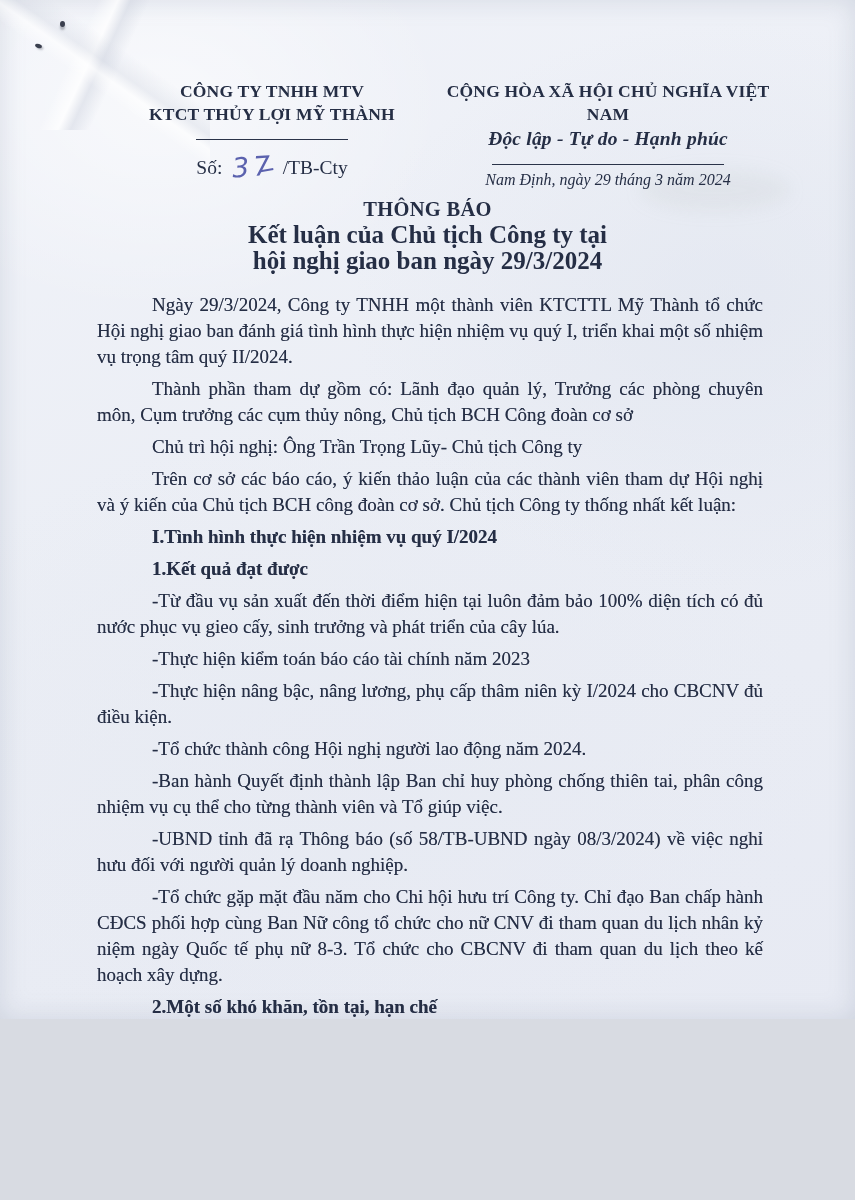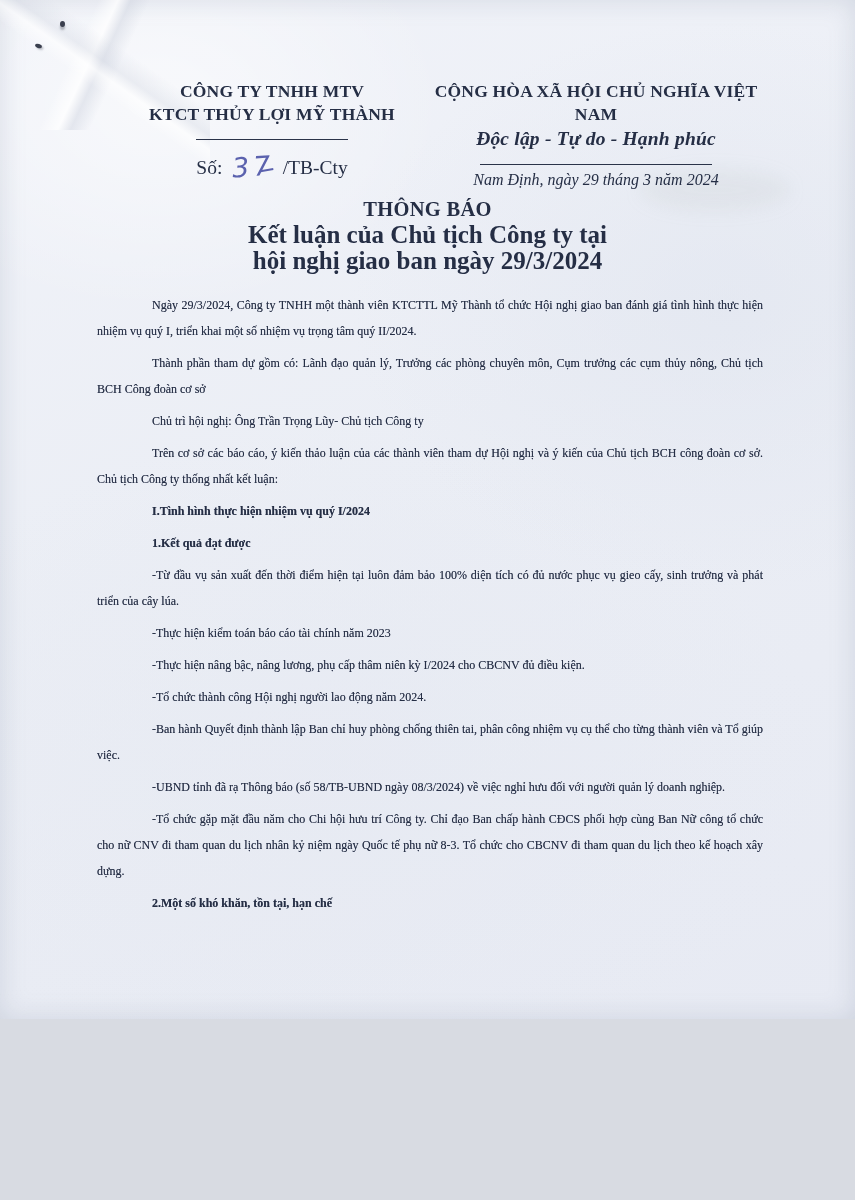--- a/index.html
+++ b/index.html
@@ -27,21 +27,21 @@
   .crease.c2{left:-30px;top:-30px;width:240px;height:200px;
     background:linear-gradient(35deg, rgba(255,255,255,0) 46%, rgba(255,255,255,0.6) 51%, rgba(208,213,224,0.35) 55%, rgba(255,255,255,0) 62%);}
   .smudge{position:absolute;filter:blur(9px);border-radius:50%;pointer-events:none;}
   .smudge.m1{left:300px;top:1128px;width:270px;height:26px;background:rgba(140,148,152,0.25);}
   .smudge.m2{left:360px;top:1168px;width:200px;height:40px;background:rgba(150,158,160,0.16);}
   .smudge.m3{left:120px;top:1150px;width:120px;height:60px;background:rgba(170,178,185,0.14);transform:rotate(-20deg);}
   .smudge.m4{left:640px;top:170px;width:150px;height:40px;background:rgba(160,170,160,0.10);}
   
   .letterhead{position:absolute;left:0;top:80px;width:100%;}
   .lh-left{position:absolute;left:112px;top:0;width:320px;text-align:center;}
-  .lh-right{position:absolute;left:416px;top:0;width:360px;text-align:center;}
+  .lh-right{position:absolute;left:428px;top:0;width:360px;text-align:center;}
   .lh-line{font-weight:bold;font-size:17.5px;line-height:23px;letter-spacing:0.2px;}
   .lh-line.big{font-size:19.5px;line-height:25px;font-style:italic;}
   .rule{display:inline-block;border-bottom:1.6px solid #2a3349;height:3px;}
   .rule.left-rule{width:152px;}
   .rule.right-rule{width:232px;}
   .doc-number{margin-top:11px;font-size:19.5px;}
   .handwritten{
     display:inline-block;position:relative;
     font-family:"DejaVu Sans",sans-serif;font-style:italic;
     color:#5b62ae;font-size:27px;line-height:20px;
@@ -54,21 +54,21 @@
   }
   .date-line{margin-top:2px;font-style:italic;font-size:16px;}
   
   .title-block{position:absolute;left:0;top:196px;width:100%;text-align:center;font-weight:bold;}
   .title-block .t1{font-size:20.5px;line-height:26px;letter-spacing:0.3px;}
   .title-block .t2{font-size:25px;line-height:26px;}
   
   .doc-body{position:absolute;left:97px;top:292px;width:666px;}
   .para{
     margin:0 0 6px 0;
-    font-size:12px;line-height:26px;
+    font-size:19px;line-height:26px;
     text-align:justify;text-indent:55px;
     text-shadow:0 0 0.5px rgba(37,46,69,0.55);
   }
   .para.heading{font-weight:bold;text-align:left;}
 </style>
 </head>
 <body>
 
 <div class="page">
 

